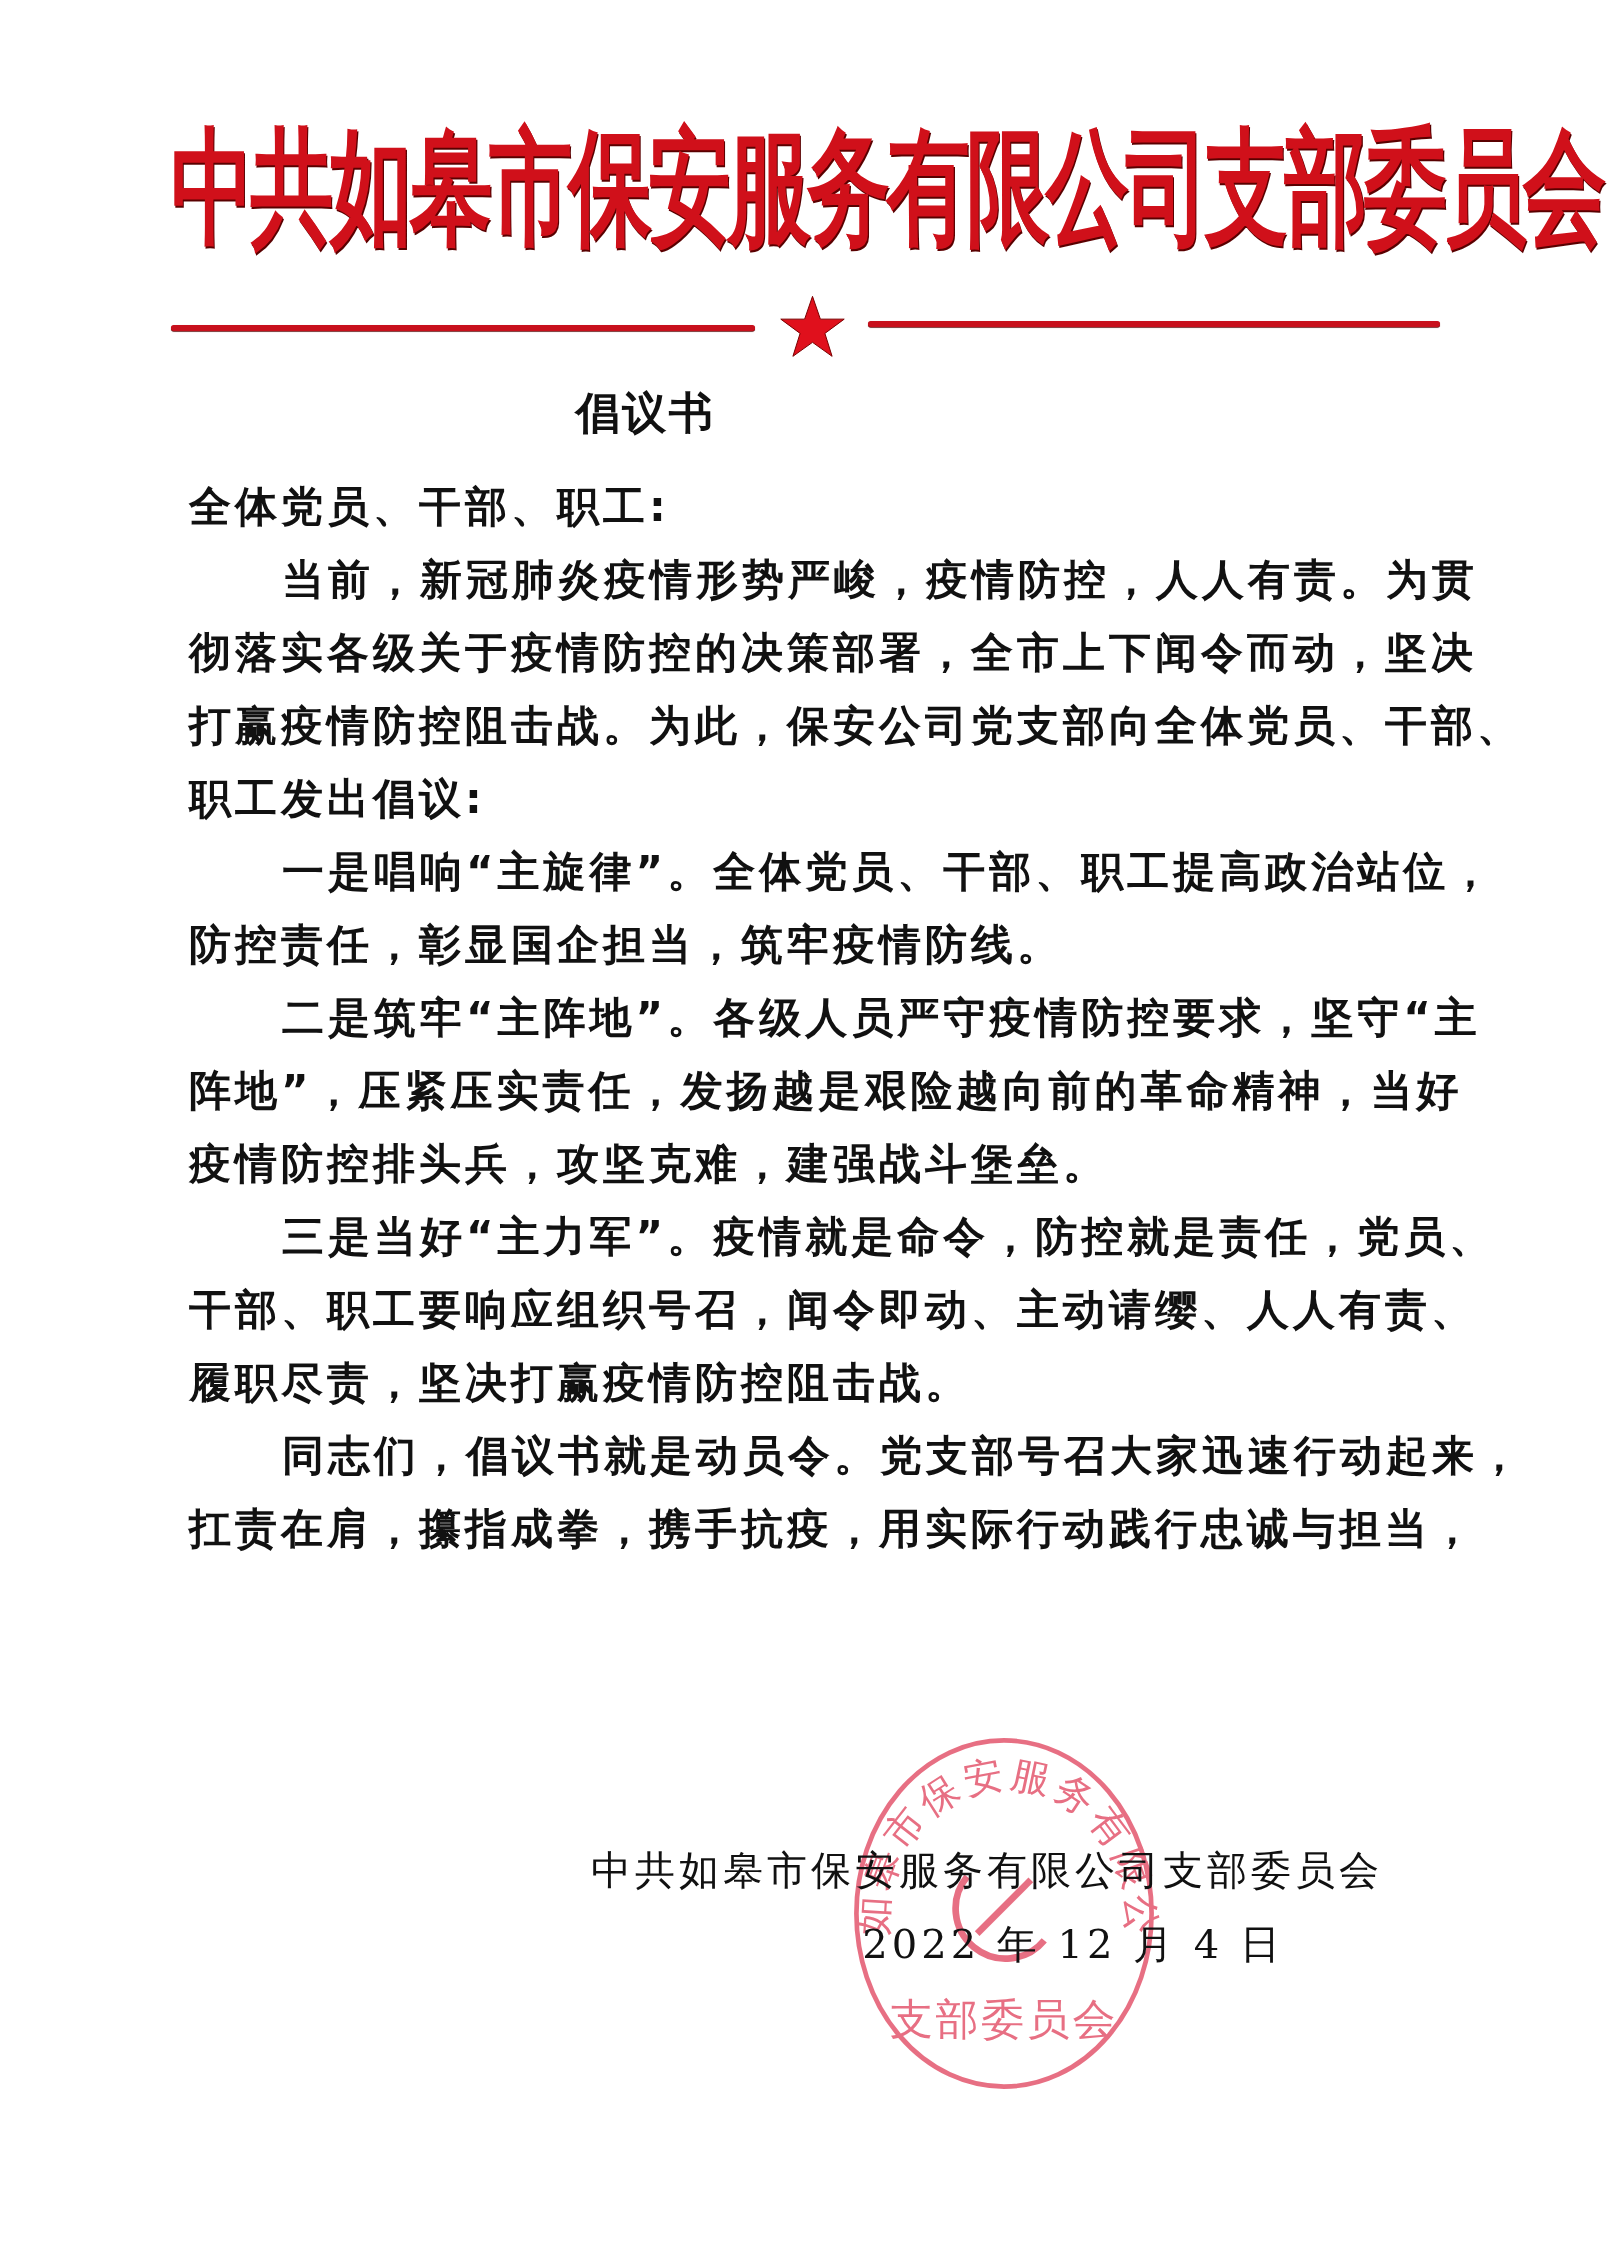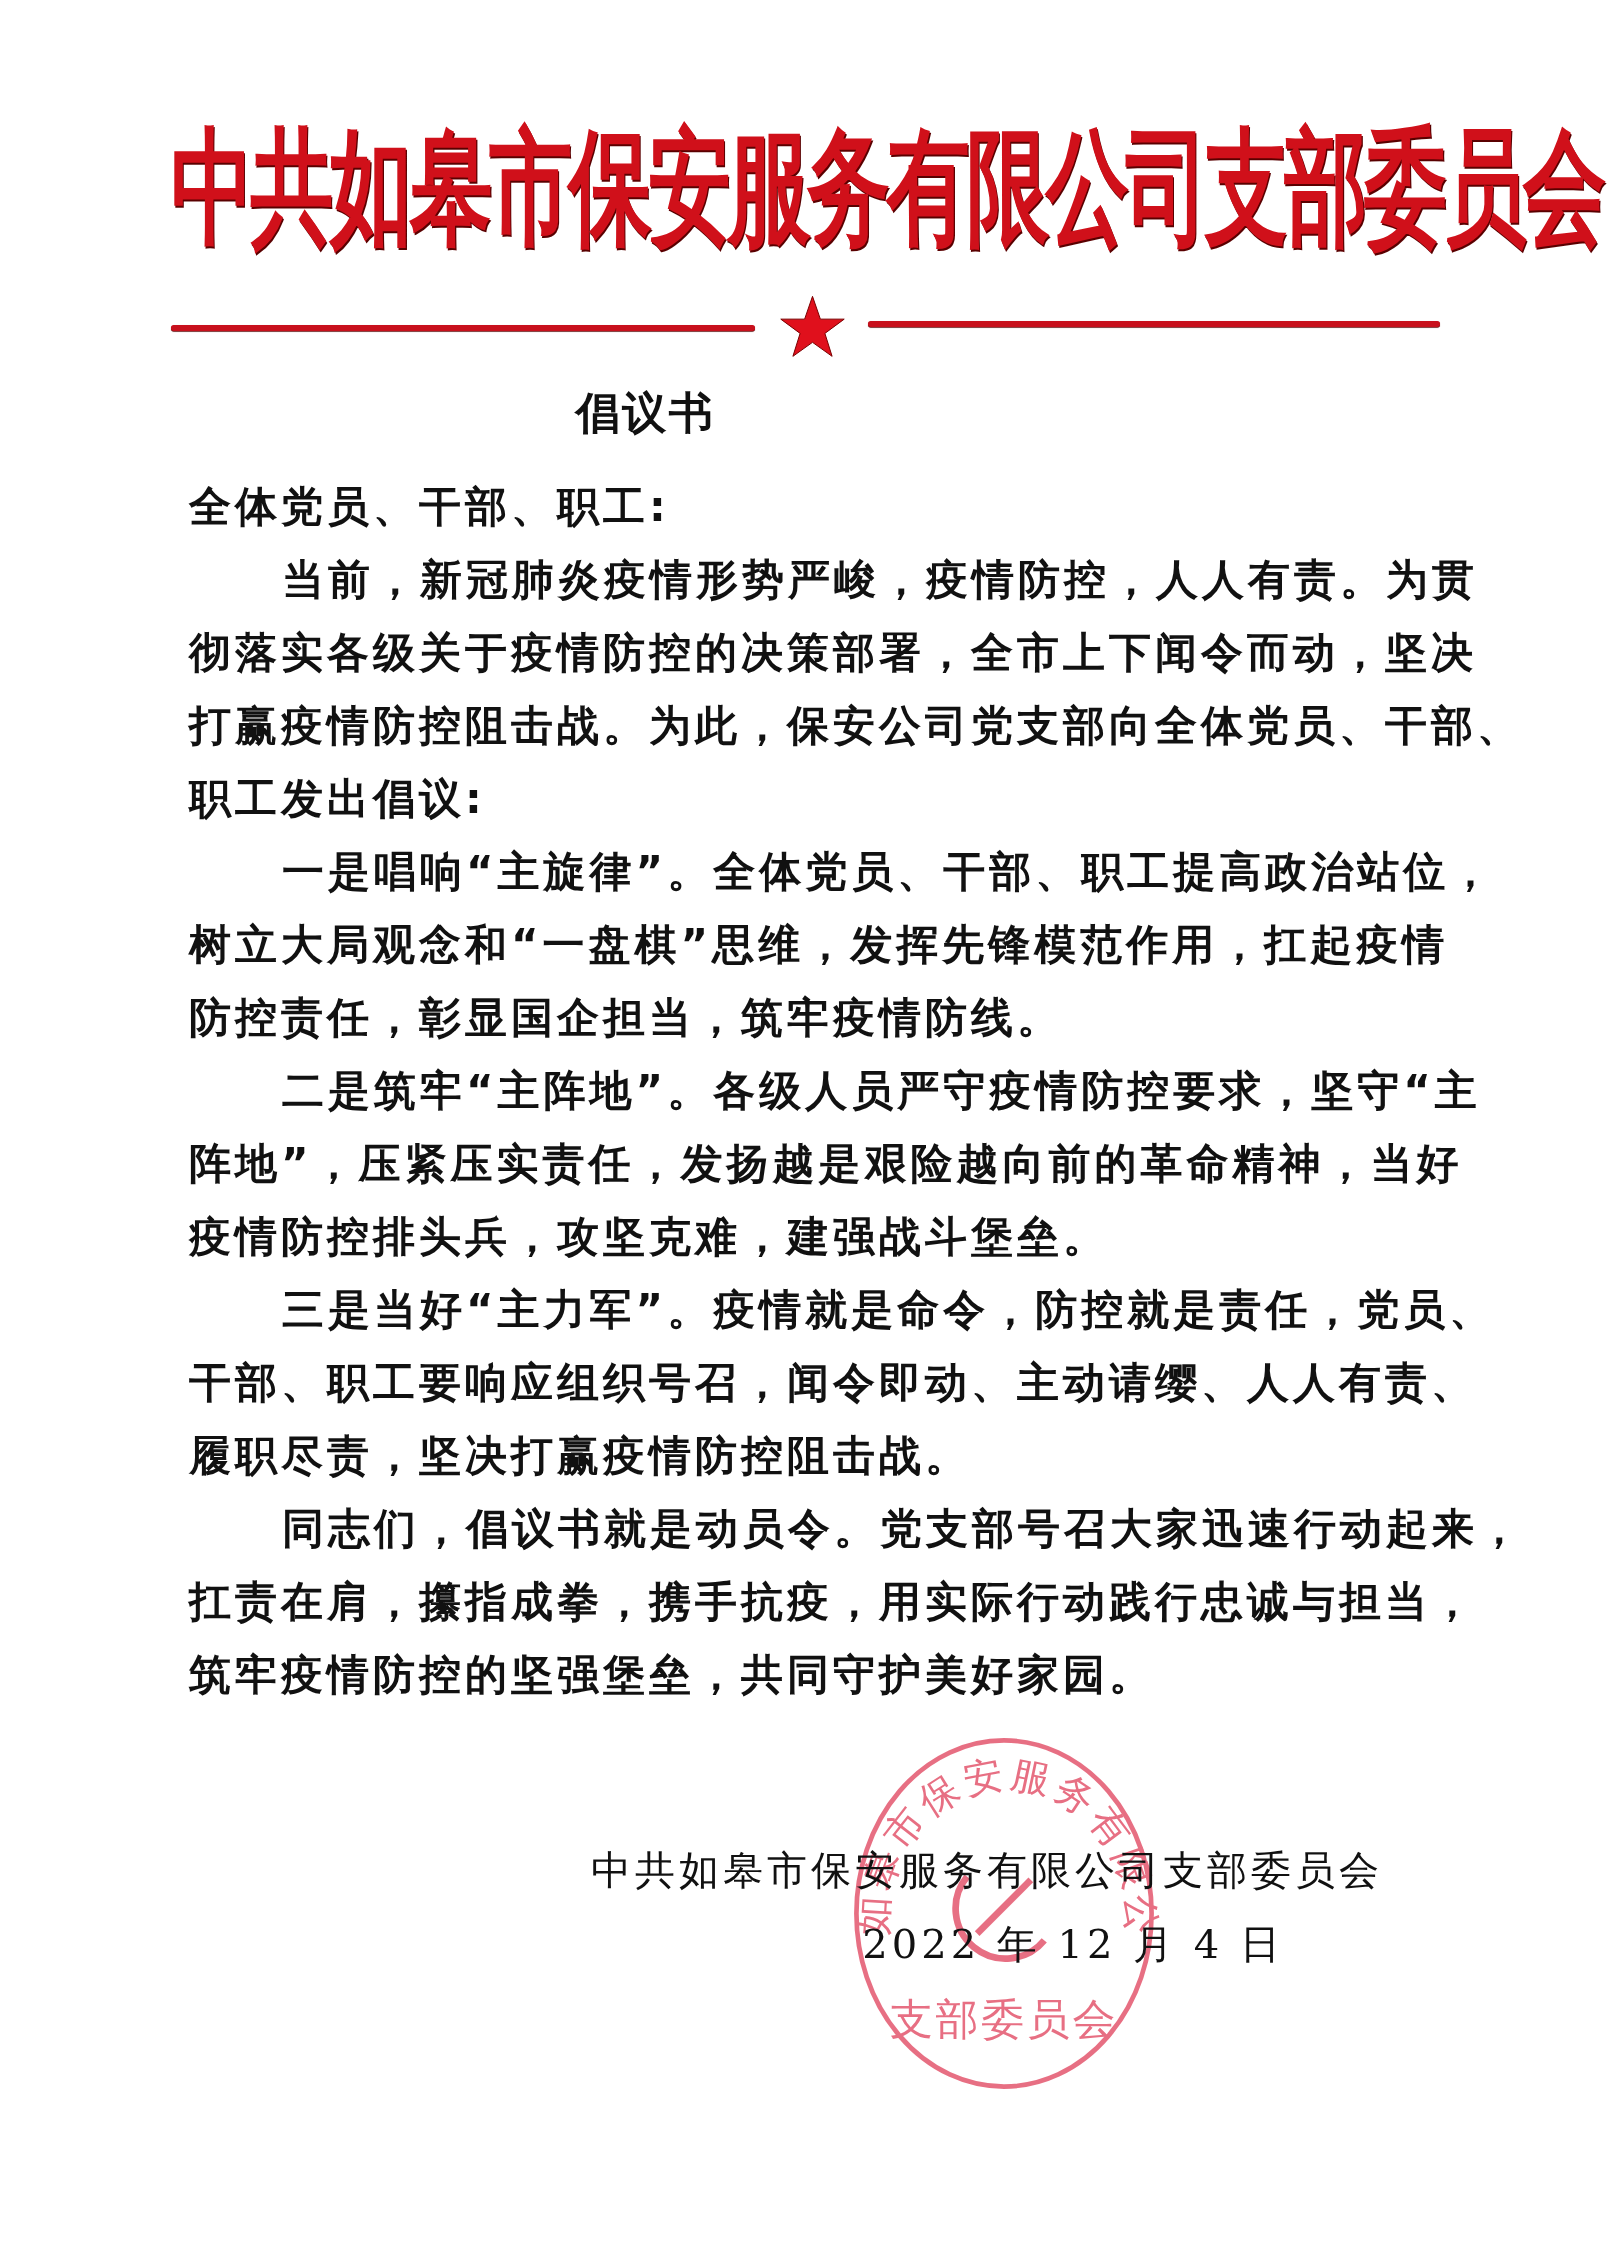--- a/index.html
+++ b/index.html
@@ -39,31 +39,29 @@
 
 <div class="heading">倡议书</div>
 
 <div class="body">
   <div class="line">全体党员、干部、职工:</div>
   <div class="line indent">当前，新冠肺炎疫情形势严峻，疫情防控，人人有责。为贯</div>
   <div class="line">彻落实各级关于疫情防控的决策部署，全市上下闻令而动，坚决</div>
   <div class="line">打赢疫情防控阻击战。为此，保安公司党支部向全体党员、干部、</div>
   <div class="line">职工发出倡议:</div>
   <div class="line indent">一是唱响“主旋律”。全体党员、干部、职工提高政治站位，</div>
-  <div class="line">树立大局观念和“一盘棋”思维，发挥先锋模范作用，扛起疫情</div>
   <div class="line">防控责任，彰显国企担当，筑牢疫情防线。</div>
   <div class="line indent">二是筑牢“主阵地”。各级人员严守疫情防控要求，坚守“主</div>
   <div class="line">阵地”，压紧压实责任，发扬越是艰险越向前的革命精神，当好</div>
   <div class="line">疫情防控排头兵，攻坚克难，建强战斗堡垒。</div>
   <div class="line indent">三是当好“主力军”。疫情就是命令，防控就是责任，党员、</div>
   <div class="line">干部、职工要响应组织号召，闻令即动、主动请缨、人人有责、</div>
   <div class="line">履职尽责，坚决打赢疫情防控阻击战。</div>
   <div class="line indent">同志们，倡议书就是动员令。党支部号召大家迅速行动起来，</div>
   <div class="line">扛责在肩，攥指成拳，携手抗疫，用实际行动践行忠诚与担当，</div>
-  <div class="line">筑牢疫情防控的坚强堡垒，共同守护美好家园。</div>
 </div>
 
 <svg class="stamp" viewBox="0 0 480 540">
   <defs>
     <path id="arc" d="M 70 330 A 180 200 0 1 1 420 330"></path>
   </defs>
   <ellipse cx="240" cy="270" rx="220" ry="258" fill="none" stroke="#e0405a" stroke-width="7"></ellipse>
   <text font-size="58" fill="#e0405a" font-family="DejaVu Sans, sans-serif" letter-spacing="6">
     <textPath href="#arc" startOffset="4%">如皋市保安服务有限公司</textPath>
   </text>

